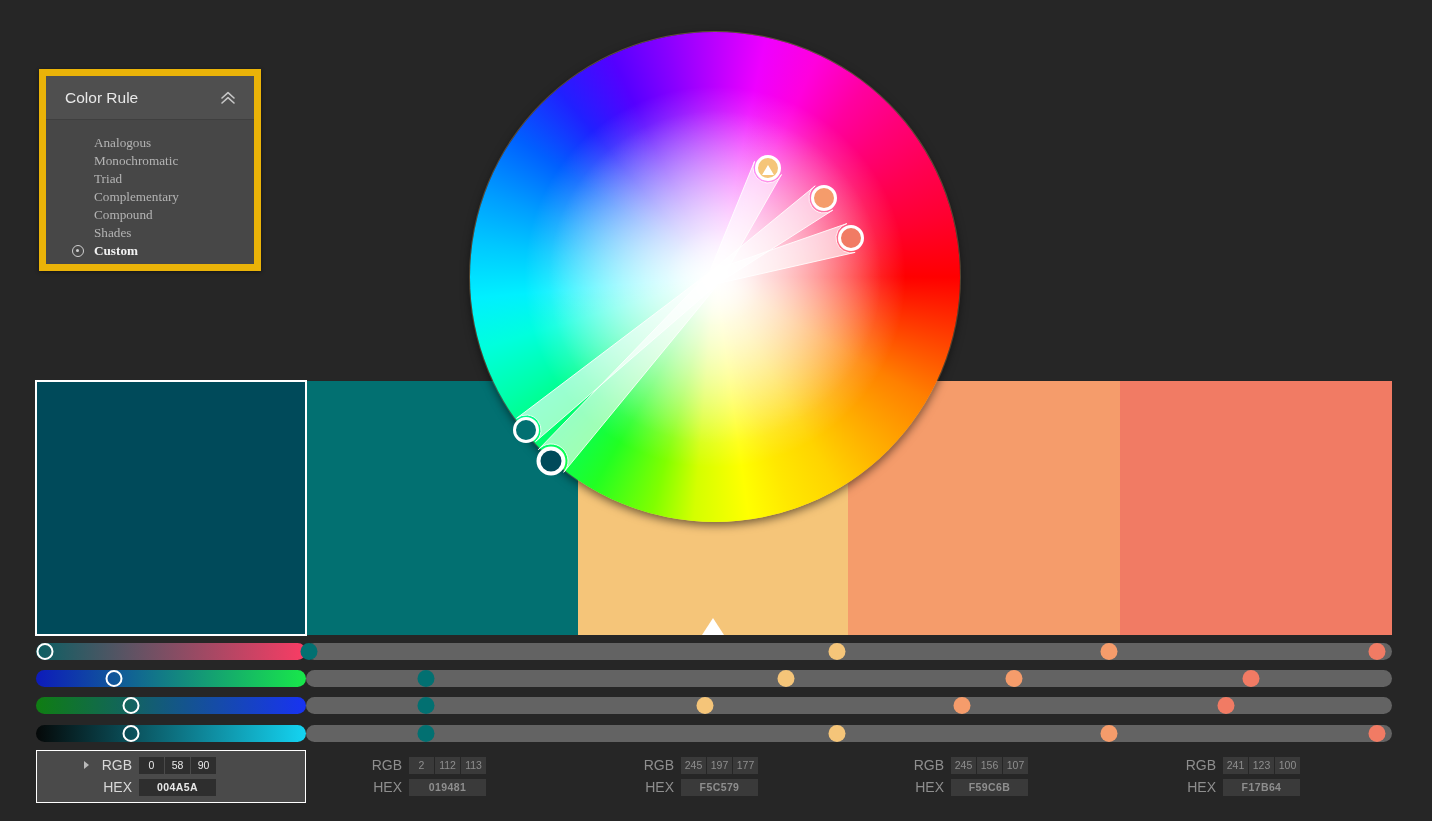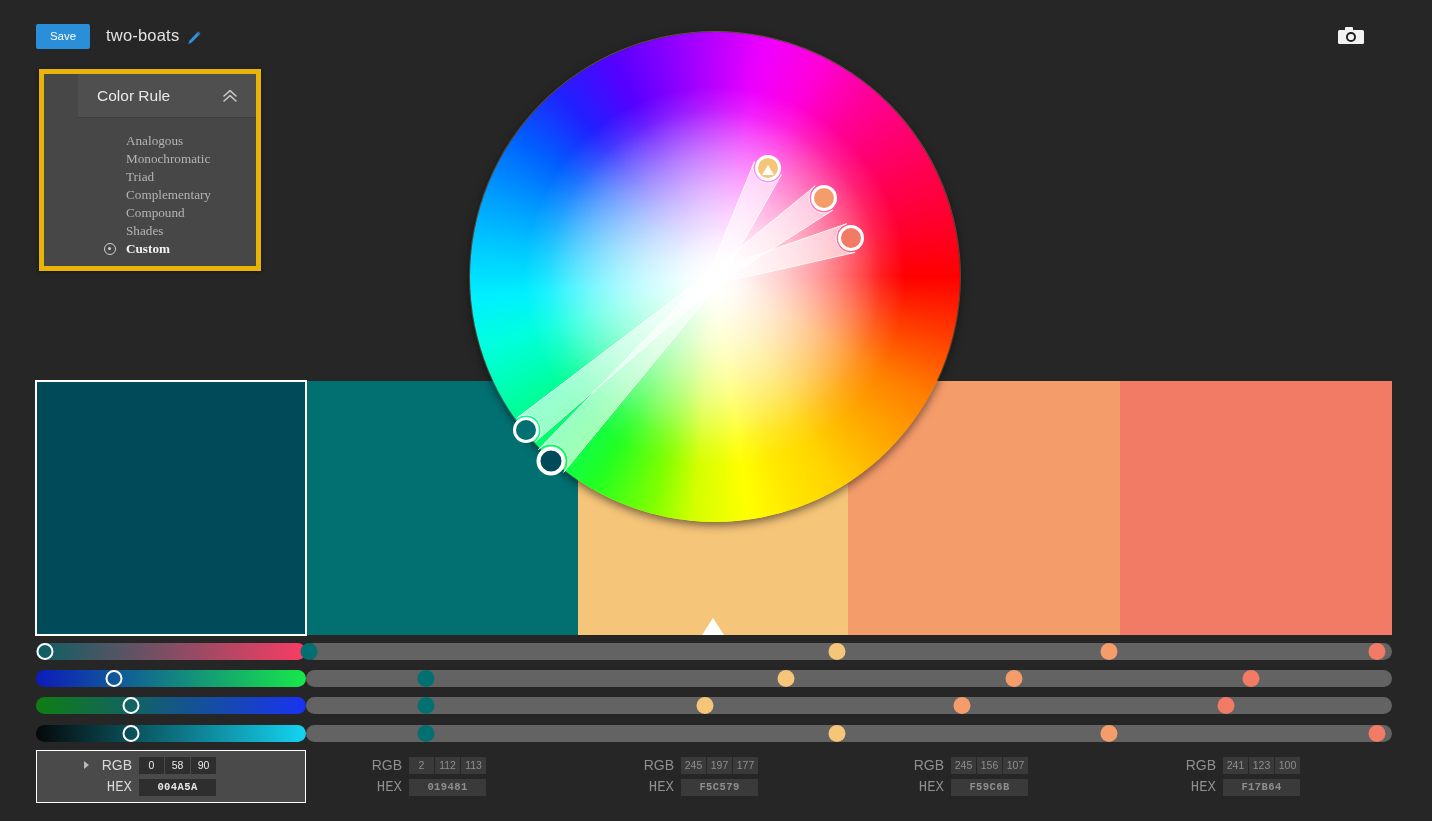--- a/index.html
+++ b/index.html
@@ -31,23 +31,22 @@
   .camera-icon {
     position: absolute; left: 1337px; top: 25px;
     width: 28px; height: 22px; cursor: pointer;
   }
 
   
   .rule-panel {
     position: absolute; left: 39px; top: 69px;
     width: 222px; height: 202px;
     background: #474747;
-    border: 5px solid #eab308;
+    border: 7px solid #eab308;
     box-shadow: 0 1px 4px rgba(0,0,0,.45);
-    padding-left: 34px;
   }
   .rule-head {
     position: relative; height: 44px; width: 100%;
     background: #4f4f4f;
     border-bottom: 1px solid #3f3f3f;
   }
   .rule-title {
     position: absolute; left: 19px; top: 13px;
     color: #e8e8e8; font-size: 15.5px;
   }
@@ -131,61 +130,41 @@
     position: absolute; top: 2px; width: 17px; height: 17px;
     border-radius: 50%; transform: translateX(-50%); z-index: 5; cursor: pointer;
   }
 
   
   .readouts { position: absolute; left: 36px; top: 750px; width: 1356px; height: 53px; display: flex; }
   .readout { position: relative; height: 53px; }
   .readout.selected { background: #4a4a4a; outline: 1px solid #ffffff; outline-offset: -1px; }
   .ro-line { position: absolute; display: flex; align-items: center; height: 18px; }
   .ro-line.rgb { top: 6px; }
-  .ro-line.hex { top: 28px; font-family: Liberation Mono, monospace; }
+  .ro-line.hex { top: 28px; }
   .ro-label { color: #8e8e8e; font-size: 14px; width: 34px; text-align: right; margin-right: 7px; }
   .readout.selected .ro-label { color: #d8d8d8; }
   .ro-tri {
     position: absolute; width: 0; height: 0;
     border-top: 4px solid transparent; border-bottom: 4px solid transparent;
     border-left: 5px solid #b9b9b9;
   }
   .ro-box {
     background: #3a3a3a; color: #8e8e8e;
     font-size: 10.5px; text-align: center; line-height: 17px;
     height: 17px; width: 25px; margin-right: 1px;
   }
   .readout.selected .ro-box { background: #2e2e2e; color: #e8e8e8; }
   .ro-box.hex { width: 77px; font-size: 10.5px; font-weight: bold; letter-spacing: .4px; }
 </style>
 </head>
 <body>
 
 <div id="app">
 
-  <div class="topbar">
-    <div class="save-btn">Save</div>
-    <div class="doc-title">two-boats</div>
-
-    <div class="edit-icon">
-      <svg width="18" height="18" viewBox="0 0 18 18">
-        <path d="M13.2 2.6 L15.4 4.8 L6.4 13.8 L3.3 14.9 L4.4 11.8 Z" fill="#2f93dd"></path>
-        <path d="M13.2 2.6 L15.4 4.8 L14.3 5.9 L12.1 3.7 Z" fill="#1f6fae"></path>
-      </svg>
-    </div>
-
-    <div class="camera-icon">
-      <svg width="28" height="22" viewBox="0 0 28 22">
-        <rect x="1" y="5" width="26" height="14" rx="1.5" fill="#f2f2f2"></rect>
-        <rect x="8" y="2" width="8" height="4" rx="1" fill="#f2f2f2"></rect>
-        <circle cx="14" cy="12" r="5" fill="#1d1d1d"></circle>
-        <circle cx="14" cy="12" r="3.1" fill="#f2f2f2"></circle>
-      </svg>
-    </div>
-  </div>
 
   <div class="rule-panel">
     <div class="rule-head">
       <div class="rule-title">Color Rule</div>
       <div class="rule-collapse">
         <svg width="18" height="18" viewBox="0 0 18 18">
           <path d="M3 9 L9 3.6 L15 9" fill="none" stroke="#c6c6c6" stroke-width="1.6" stroke-linecap="round" stroke-linejoin="round"></path>
           <path d="M3 14 L9 8.6 L15 14" fill="none" stroke="#c6c6c6" stroke-width="1.6" stroke-linecap="round" stroke-linejoin="round"></path>
         </svg>
       </div>

